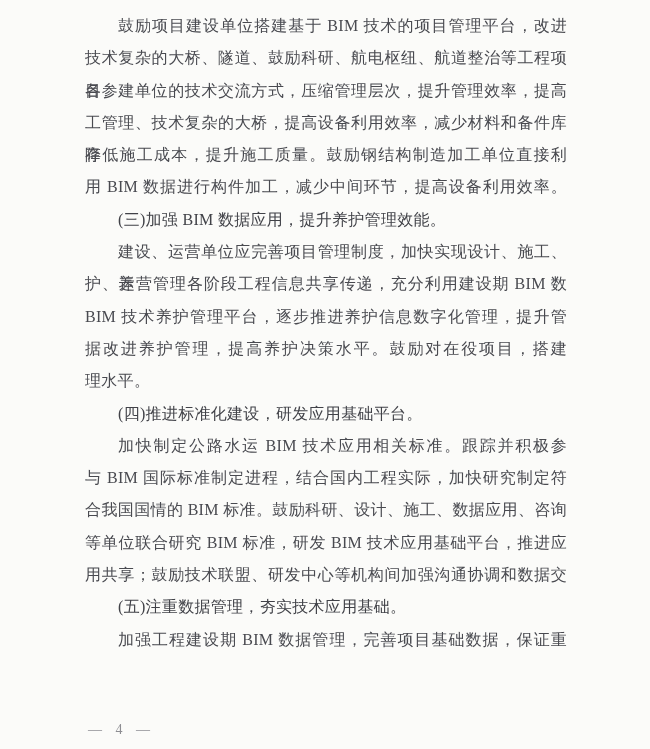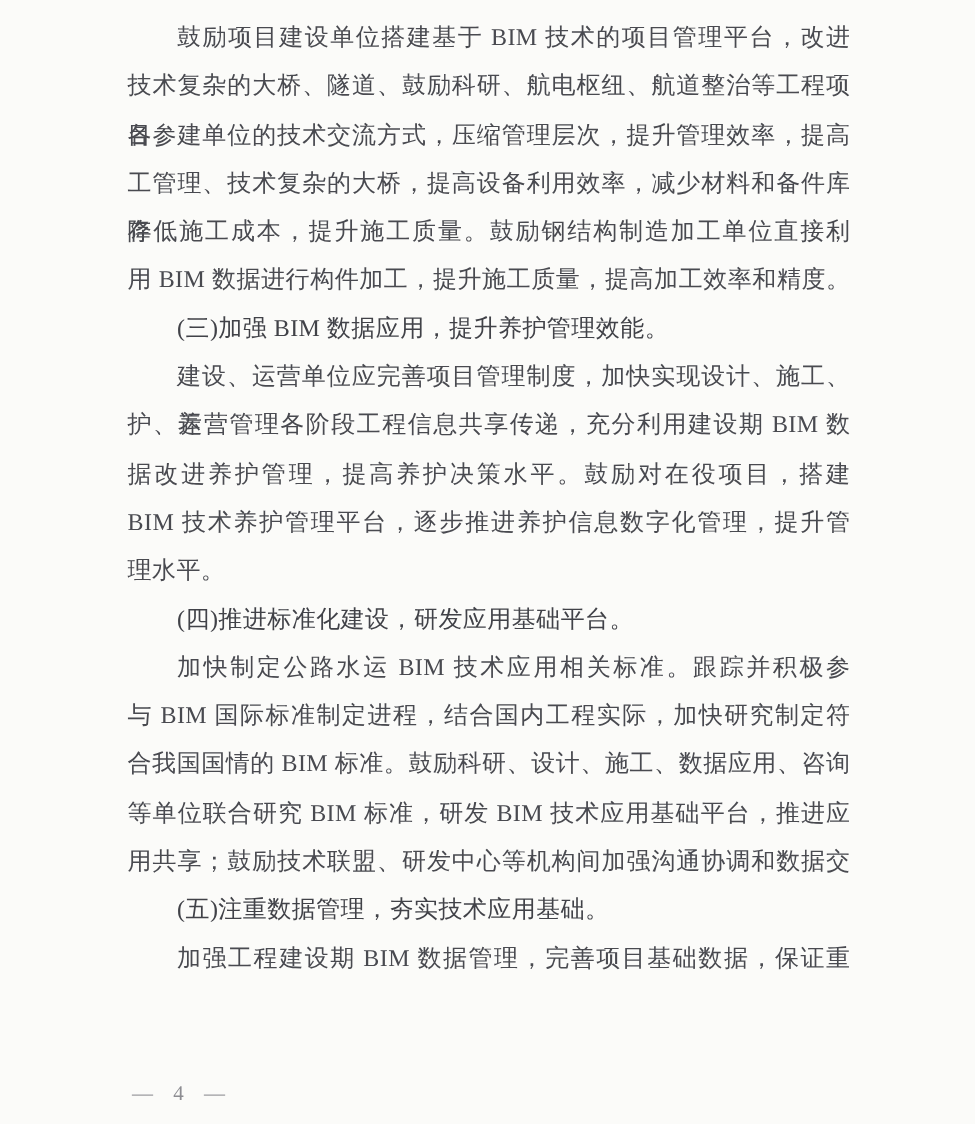--- a/index.html
+++ b/index.html
@@ -63,26 +63,26 @@
 </head>
 <body style="--page-bg: #fbfbf9; --text-color: #494a50; --heading-color: #414248; --footer-color: #8d8d92;">
 
 <div class="page">
   <div class="text-block" id="body-lines">
       <div class="line indent just">鼓励项目建设单位搭建基于 BIM 技术的项目管理平台，改进</div>
       <div class="line just">技术复杂的大桥、隧道、鼓励科研、航电枢纽、航道整治等工程项目</div>
       <div class="line just">各参建单位的技术交流方式，压缩管理层次，提升管理效率，提高</div>
       <div class="line just">工管理、技术复杂的大桥，提高设备利用效率，减少材料和备件库存，</div>
       <div class="line just">降低施工成本，提升施工质量。鼓励钢结构制造加工单位直接利</div>
-      <div class="line just">用 BIM 数据进行构件加工，提升施工质量，提高加工效率和精度。</div>
+      <div class="line just">用 BIM 数据进行构件加工，减少中间环节，提高设备利用效率。</div>
       <div class="line indent heading">(三)加强 BIM 数据应用，提升养护管理效能。</div>
       <div class="line indent just">建设、运营单位应完善项目管理制度，加快实现设计、施工、养</div>
       <div class="line just">护、运营管理各阶段工程信息共享传递，充分利用建设期 BIM 数</div>
+      <div class="line just">BIM 技术养护管理平台，逐步推进养护信息数字化管理，提升管</div>
       <div class="line just">据改进养护管理，提高养护决策水平。鼓励对在役项目，搭建</div>
-      <div class="line just">BIM 技术养护管理平台，逐步推进养护信息数字化管理，提升管</div>
       <div class="line">理水平。</div>
       <div class="line indent heading">(四)推进标准化建设，研发应用基础平台。</div>
       <div class="line indent just">加快制定公路水运 BIM 技术应用相关标准。跟踪并积极参</div>
       <div class="line just">与 BIM 国际标准制定进程，结合国内工程实际，加快研究制定符</div>
       <div class="line just">合我国国情的 BIM 标准。鼓励科研、设计、施工、数据应用、咨询</div>
       <div class="line just">等单位联合研究 BIM 标准，研发 BIM 技术应用基础平台，推进应</div>
       <div class="line just">用共享；鼓励技术联盟、研发中心等机构间加强沟通协调和数据交</div>
       <div class="line indent heading">(五)注重数据管理，夯实技术应用基础。</div>
       <div class="line indent just">加强工程建设期 BIM 数据管理，完善项目基础数据，保证重</div>
     </div>

